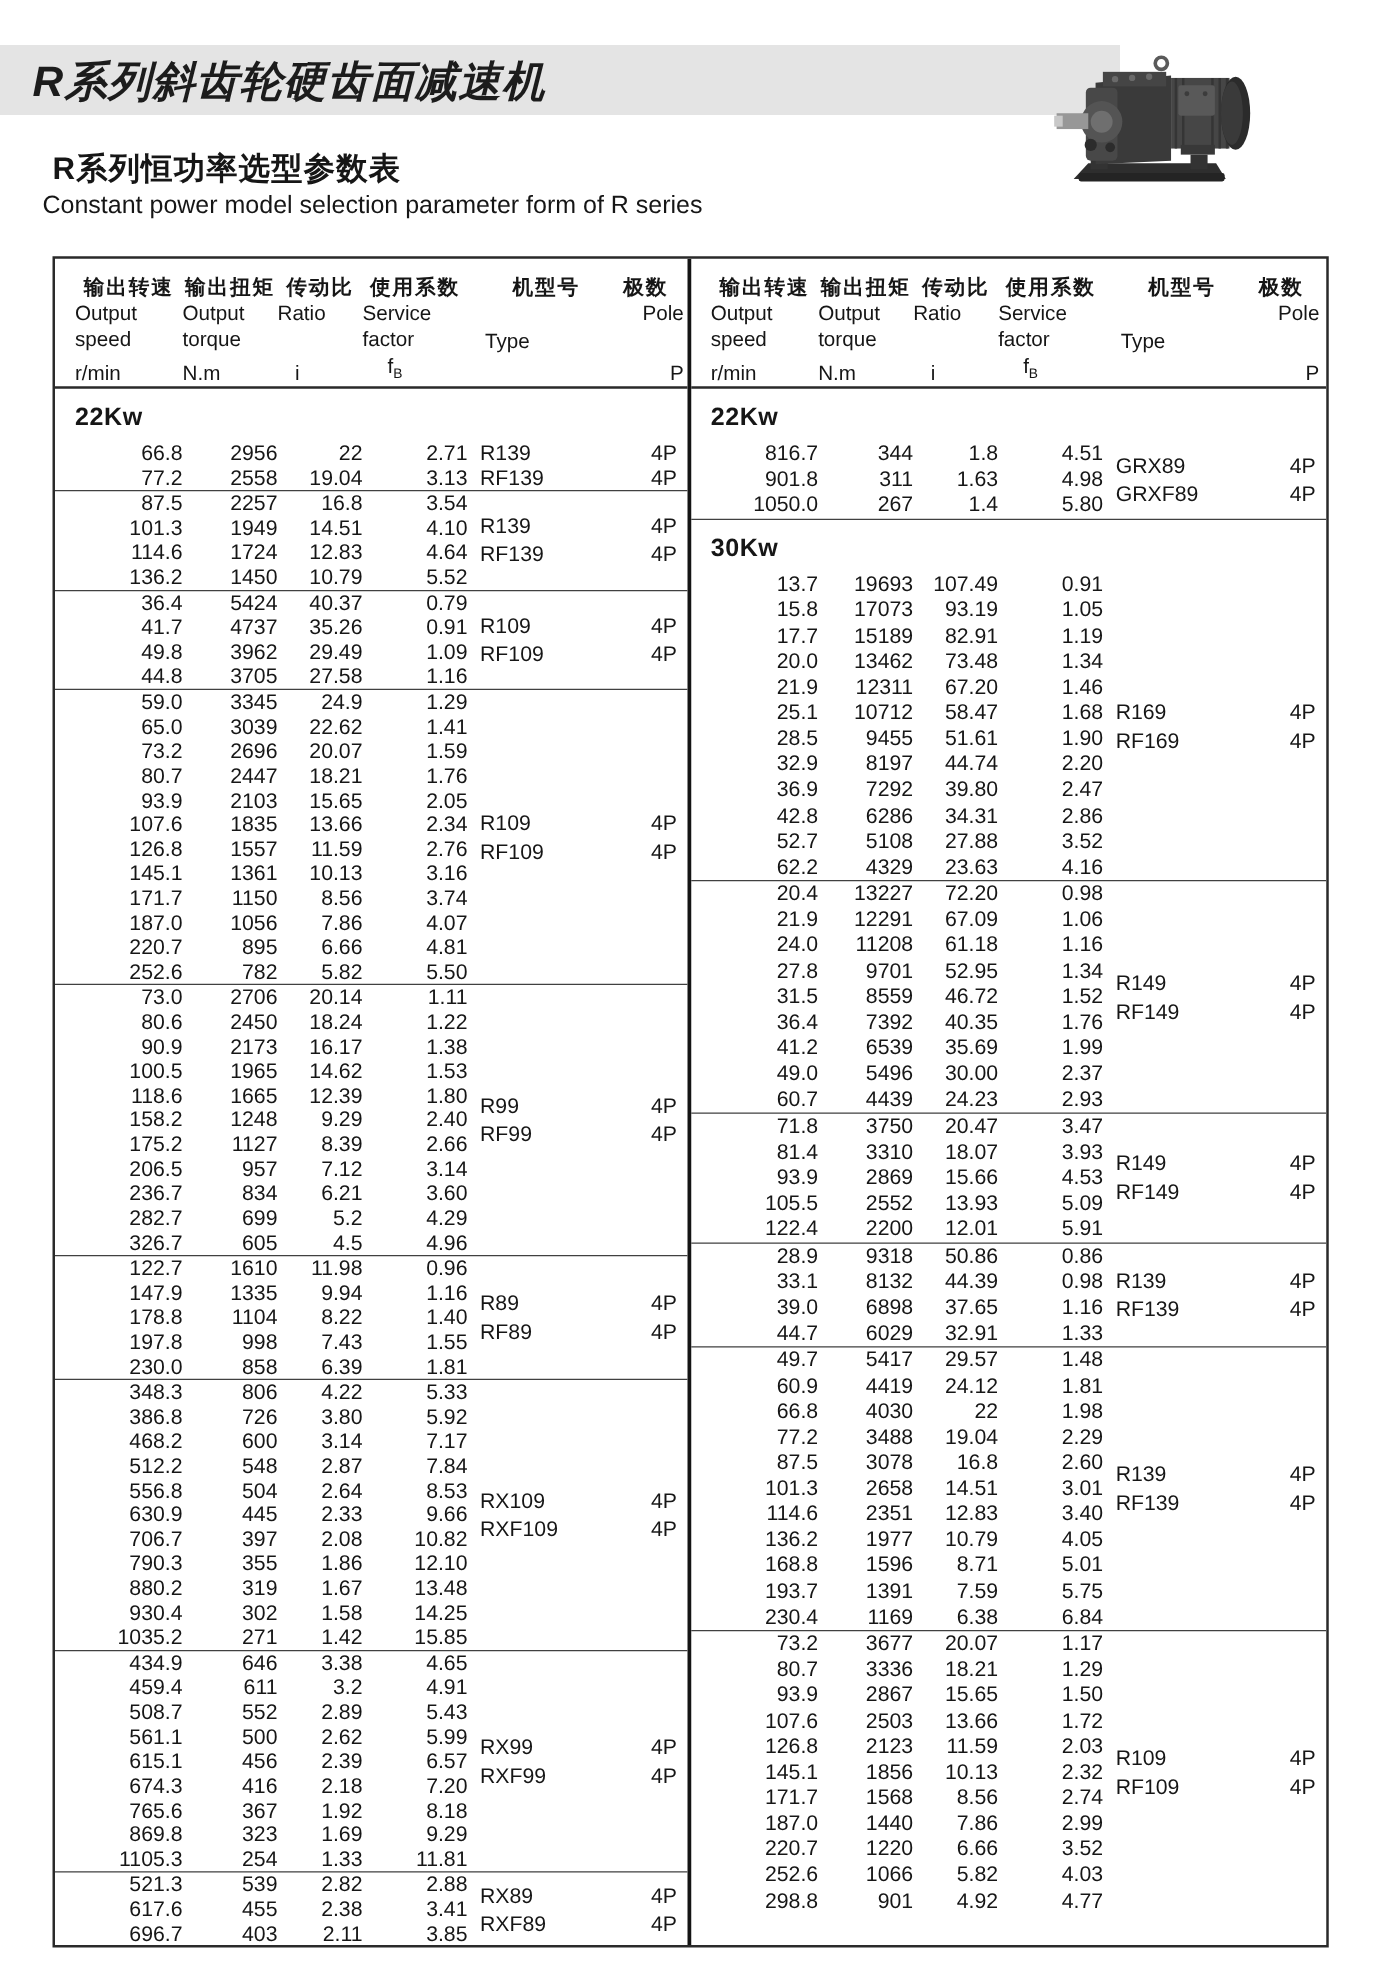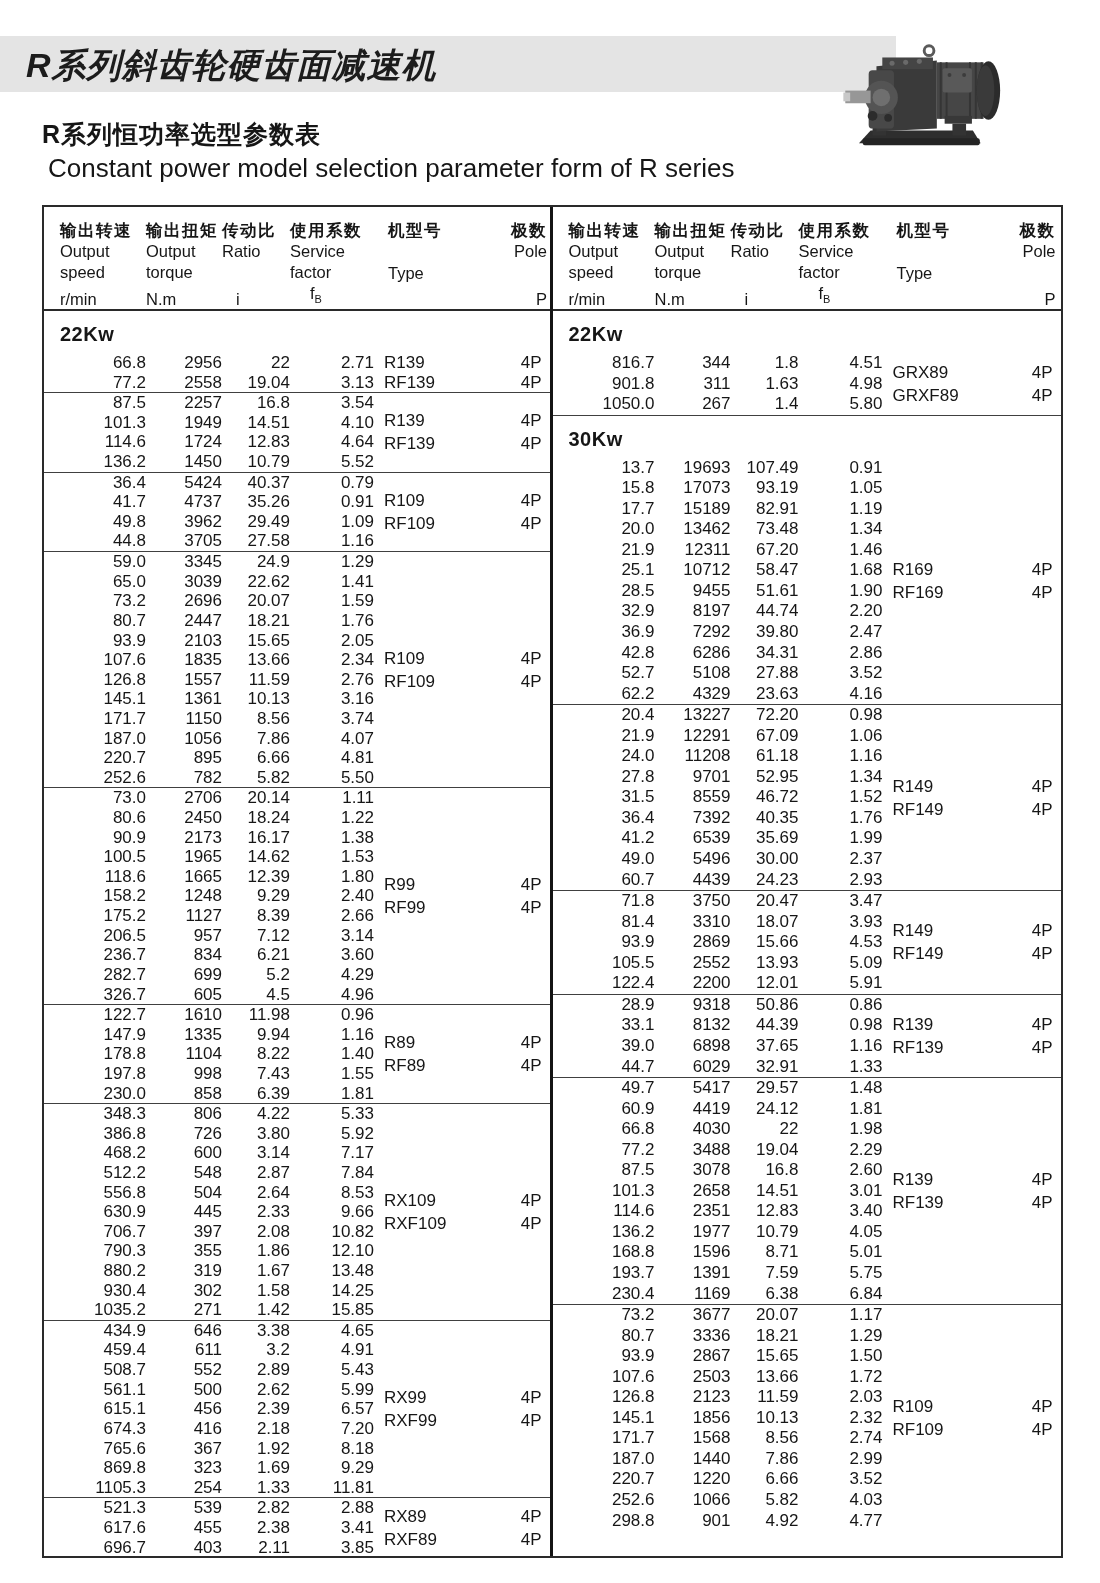--- a/index.html
+++ b/index.html
@@ -18,34 +18,34 @@
     position:absolute;right:0;top:0;width:92px;height:56px;background:#e4e4e4;
     clip-path:polygon(18px 0,100% 0,100% 100%,0 100%);
   }
   .banner-title{
     position:absolute;left:26px;top:7px;font-size:34px;font-weight:bold;font-style:italic;
     letter-spacing:1px;color:#1c1c1c;white-space:nowrap;
   }
   .motor{position:absolute;left:842px;top:2px;width:178px;height:112px;}
   
   .title-zh{position:absolute;left:42px;top:118px;margin:0;font-size:25px;font-weight:bold;letter-spacing:1px;}
-  .title-en{position:absolute;left:48px;top:153px;font-size:26px;}
+  .title-en{position:absolute;left:34px;top:153px;font-size:20px;}
   
   .param-table{
     position:absolute;left:42px;top:205px;width:1021px;height:1353px;
     border:2px solid #2a2a2a;box-sizing:border-box;display:flex;overflow:hidden;background:#fff;
   }
   .half{width:508.5px;box-sizing:border-box;}
   .half.left{border-right:3px solid #141414;}
   .thead{
     display:grid;grid-template-columns:86px 76px 68px 84px 112px 67px;
     padding:13px 0 8px 16px;height:104px;box-sizing:border-box;border-bottom:2px solid #2a2a2a;
   }
   .hc{display:flex;flex-direction:column;font-size:16.5px;line-height:21px;}
-  .hc .zh{font-weight:bold;letter-spacing:1.5px;white-space:nowrap;}
+  .hc .zh{font-weight:bold;letter-spacing:1.5px;white-space:nowrap;text-align:center;}
   .hc .unit{margin-top:auto;}
   .hc.type{padding-left:14px;gap:22px;}
   .hc.pole{text-align:right;padding-right:6px;}
   .hc.ratio .unit{padding-left:14px;}
   .hc.factor .unit{padding-left:20px;}
   sub{font-size:11px;}
   .power-heading{
     font-size:20px;font-weight:bold;height:42px;box-sizing:border-box;
     padding:6px 0 0 16px;letter-spacing:.5px;line-height:34px;
   }

